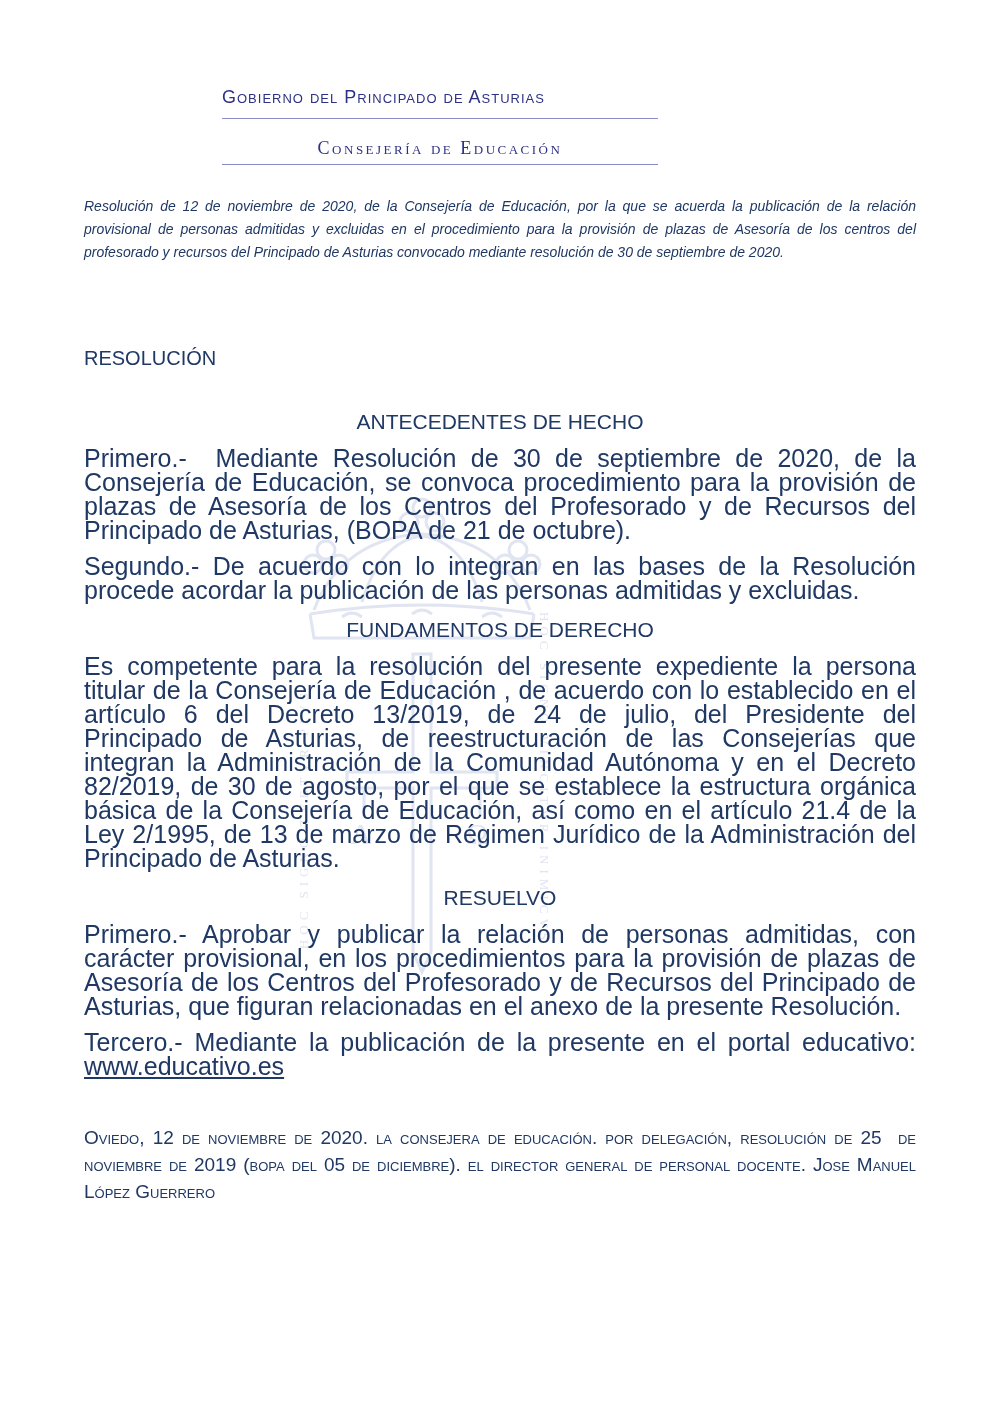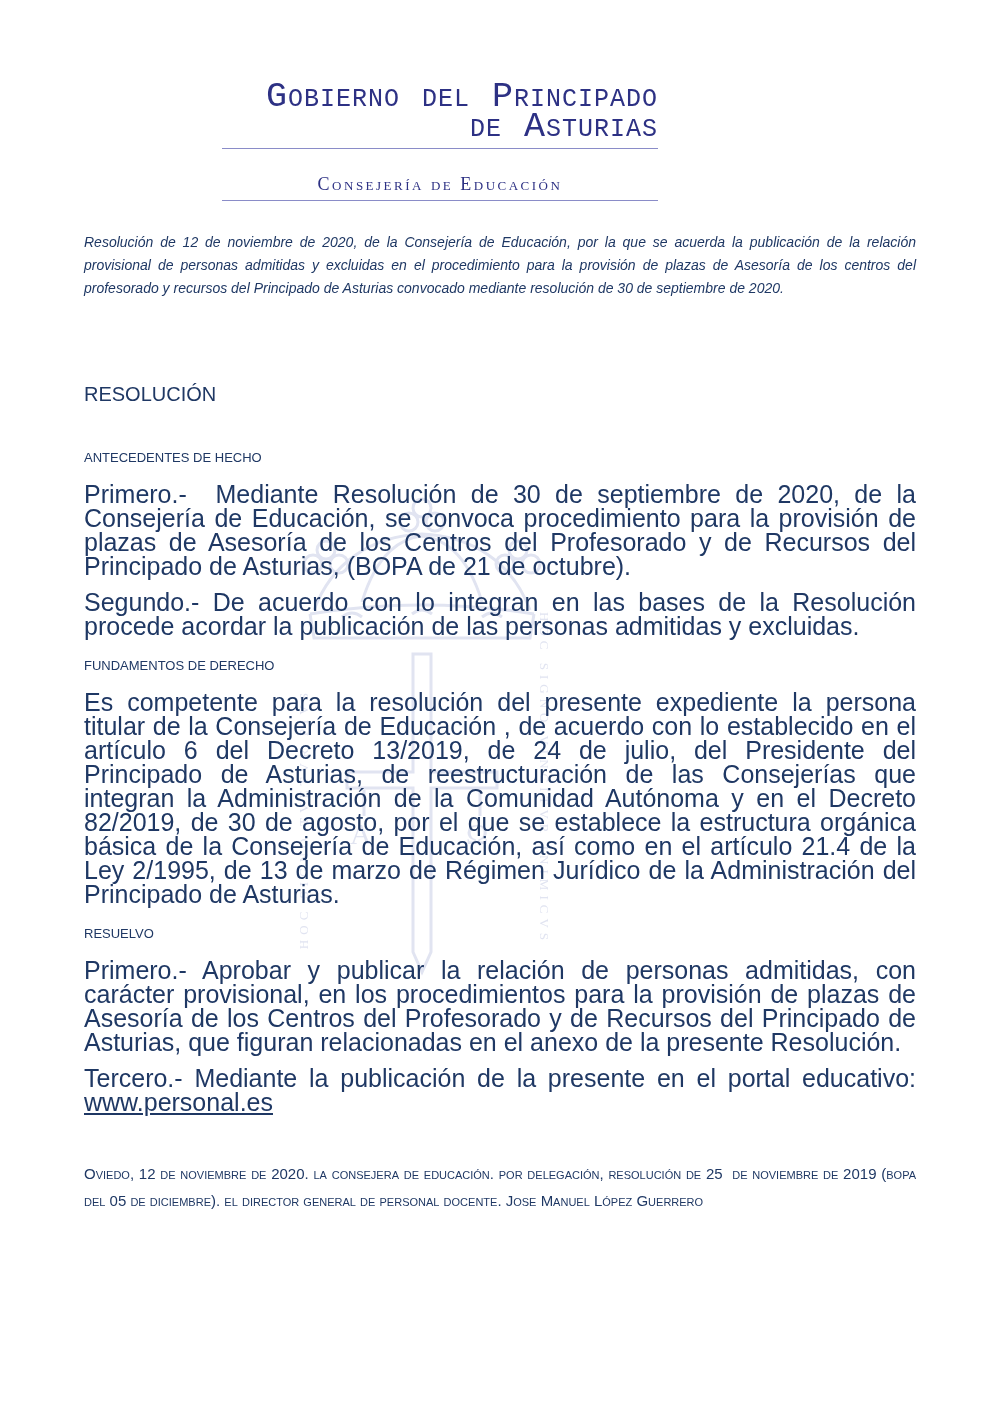--- a/index.html
+++ b/index.html
@@ -24,38 +24,38 @@
     user-select:none;
   }
   .wm-motto.left  { left:296px; top:688px; transform:rotate(180deg); }
   .wm-motto.right { left:536px; top:612px; }
 
   
   .content { position:relative; z-index:1; padding:0 84px; }
 
   .letterhead { width:436px; margin-left:138px; padding-top:82px; }
   .gov-title {
-    font-family:Liberation Mono, monospace;
+    font-family:Liberation Sans, sans-serif;
     font-variant:small-caps;
-    font-size:35px; line-height:30px;
+    font-size:18px; line-height:30px;
     letter-spacing:1px;
-    text-align:right;
+    text-align:left;
     color:#2d3184;
   }
   .rule { border:0; border-top:1px solid #8a8cc8; margin:0; }
   .rule.r1 { margin-top:6px; }
   .rule.r2 { margin-top:5px; }
   .dept-title {
     font-family:"Liberation Serif", serif;
     font-variant:small-caps;
     font-size:18px; line-height:22px;
     letter-spacing:2.5px;
     text-align:center;
     color:#2d3184;
-    margin-top:24px;
+    margin-top:18px;
   }
 
   p, h1, h2 { margin:0; font-weight:normal; }
   .body-par {
     font-size:25px; line-height:24px;
     text-align:justify;
     white-space:pre-wrap;
     margin-top:12px;
   }
   .intro-par {
@@ -64,29 +64,29 @@
     text-align:justify;
     white-space:pre-wrap;
     margin-top:30px;
   }
   .doc-title {
     font-size:20px; line-height:24px;
     text-align:left;
     margin-top:82px;
   }
   .section-heading {
-    font-size:13px; line-height:24px;
-    text-align:left;
+    font-size:21px; line-height:24px;
+    text-align:center;
     margin-top:40px;
   }
   .section-heading.tight { margin-top:16px; }
   .link { color:#1f3864; text-decoration:underline; }
   .signature {
     font-variant:small-caps;
-    font-size:15px; line-height:27px;
+    font-size:19px; line-height:27px;
     text-align:justify;
     white-space:pre-wrap;
     margin-top:46px;
   }
 </style>
 </head>
 <body>
 
 <div class="page">
 
@@ -137,18 +137,18 @@
 
     <h2 class="section-heading">ANTECEDENTES DE HECHO</h2>
     <p class="body-par">Primero.-  Mediante Resolución de 30 de septiembre de 2020, de la Consejería de Educación, se convoca procedimiento para la provisión de plazas de Asesoría de los Centros del Profesorado y de Recursos del Principado de Asturias, (BOPA de 21 de octubre).</p>
     <p class="body-par">Segundo.- De acuerdo con lo integran en las bases de la Resolución procede acordar la publicación de las personas admitidas y excluidas.</p>
 
     <h2 class="section-heading tight">FUNDAMENTOS DE DERECHO</h2>
     <p class="body-par">Es competente para la resolución del presente expediente la persona titular de la Consejería de Educación , de acuerdo con lo establecido en el artículo 6 del Decreto 13/2019, de 24 de julio, del Presidente del Principado de Asturias, de reestructuración de las Consejerías que integran la Administración de la Comunidad Autónoma y en el Decreto 82/2019, de 30 de agosto, por el que se establece la estructura orgánica básica de la Consejería de Educación, así como en el artículo 21.4 de la Ley 2/1995, de 13 de marzo de Régimen Jurídico de la Administración del Principado de Asturias.</p>
 
     <h2 class="section-heading tight">RESUELVO</h2>
     <p class="body-par">Primero.- Aprobar y publicar la relación de personas admitidas, con carácter provisional, en los procedimientos para la provisión de plazas de Asesoría de los Centros del Profesorado y de Recursos del Principado de Asturias, que figuran relacionadas en el anexo de la presente Resolución.</p>
-    <p class="body-par"><span>Tercero.- Mediante la publicación de la presente en el portal educativo: </span><a class="link" href="#">www.personal.es</a></p>
+    <p class="body-par"><span>Tercero.- Mediante la publicación de la presente en el portal educativo: </span><a class="link" href="#">www.educativo.es</a></p>
 
     <p class="signature">Oviedo, 12 de noviembre de 2020. la consejera de educación. por delegación, resolución de 25  de noviembre de 2019 (bopa del 05 de diciembre). el director general de personal docente. Jose Manuel López Guerrero</p>
 
   </div>
 </div>
 
 </body></html>

